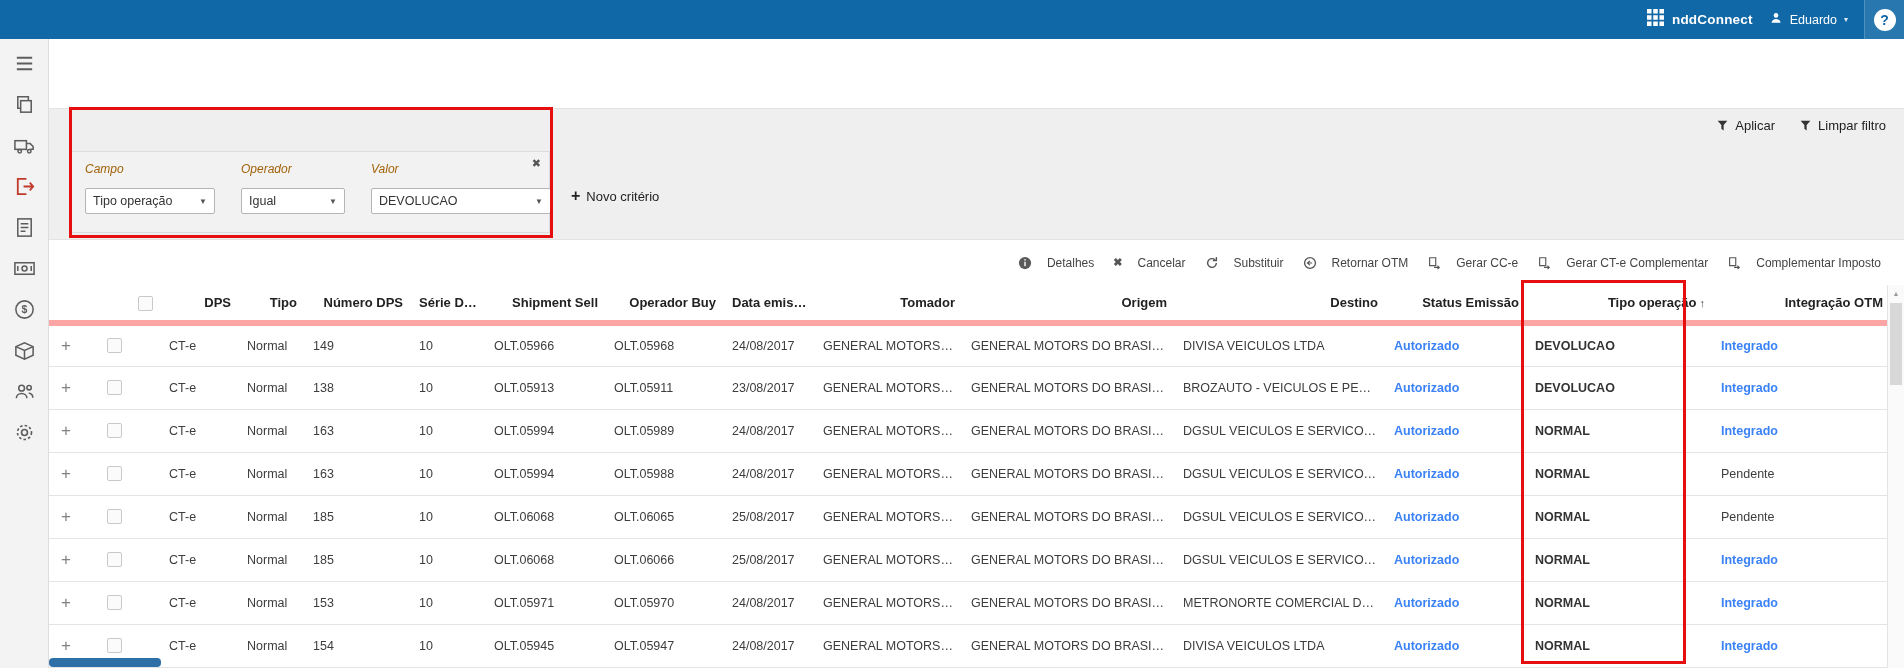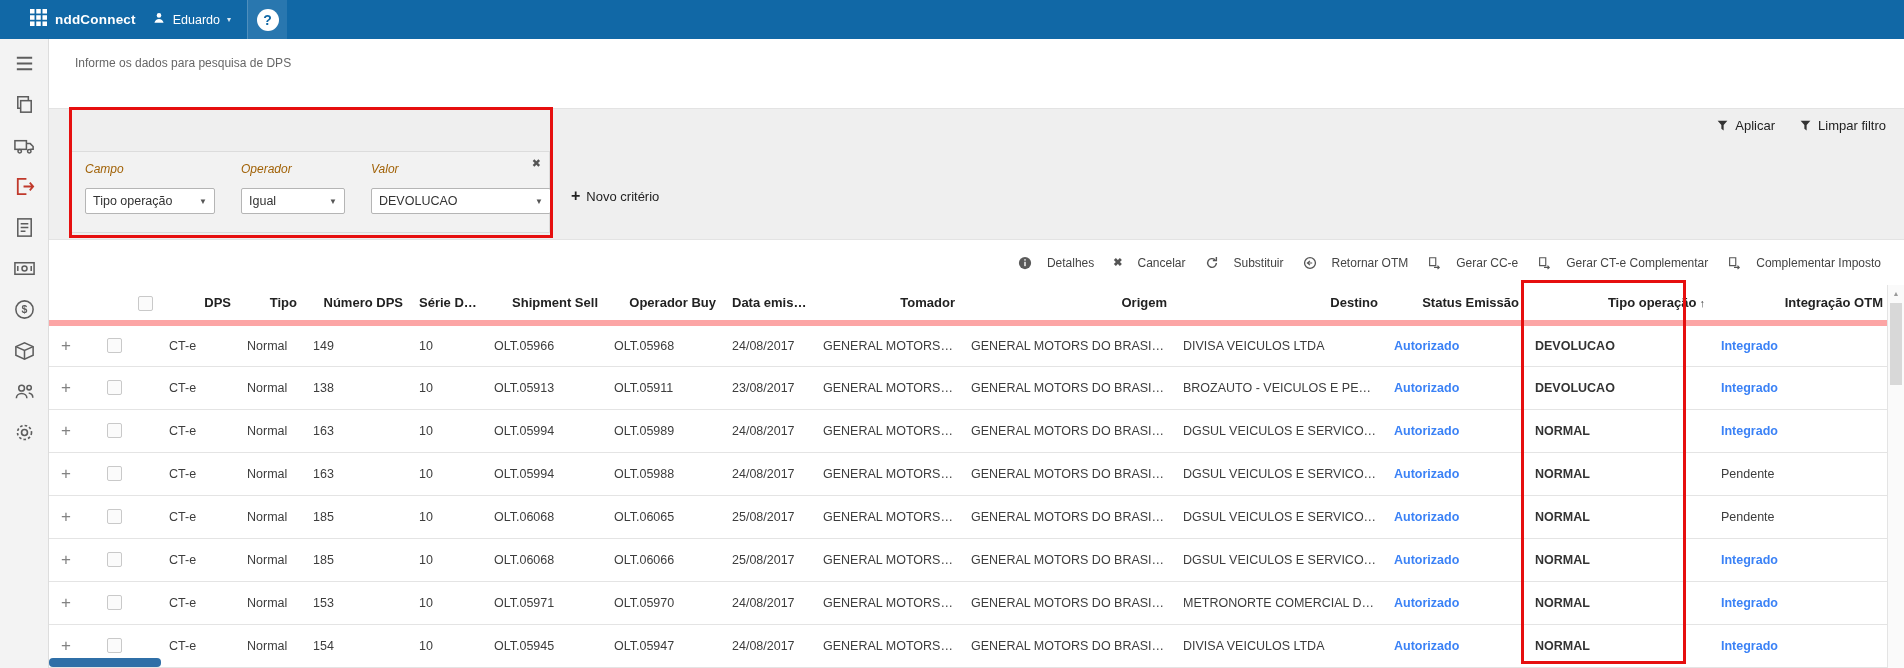--- a/index.html
+++ b/index.html
@@ -6,21 +6,21 @@
   html,body { margin:0; padding:0; }
   body {
     width:1904px; height:668px; overflow:hidden; position:relative;
     font-family:"Liberation Sans", sans-serif; background:#fff; color:#333;
   }
 
   
   .topbar {
     position:absolute; top:0; left:0; width:1904px; height:39px;
     background:#1168a6; color:#fff; display:flex; align-items:center;
-    justify-content:flex-start; z-index:20;
+    justify-content:flex-end; z-index:20;
   }
   .brand { display:flex; align-items:center; gap:8px; padding-left:30px; }
   .brand-name { font-size:13.5px; font-weight:700; letter-spacing:.2px; }
   .topbar-right { display:flex; align-items:center; height:100%; }
   .user-menu { display:flex; align-items:center; gap:7px; font-size:12.5px; padding:0 16px; height:100%; cursor:pointer; }
   .user-caret { font-size:8px; opacity:.85; }
   .help-button {
     width:40px; height:100%; display:flex; align-items:center; justify-content:center;
     background:rgba(255,255,255,0.10); border-left:1px solid rgba(255,255,255,0.18); cursor:pointer;
   }
@@ -223,21 +223,20 @@
     <svg viewBox="0 0 24 24" fill="none" stroke="currentColor" stroke-width="1.7">
         <circle cx="12" cy="12" r="3.1"></circle>
         <circle cx="12" cy="12" r="7.3" stroke-dasharray="2.7 2.2"></circle>
       </svg>
   </span>
 </div>
 
 <div class="main">
 
   <div class="page-header">
-    <div class="page-subtitle">Informe os dados para pesquisa de DPS</div>
   </div>
 
   <div class="filter-panel">
     <div class="filter-actions">
       <span class="filter-action">
         <svg viewBox="0 0 16 16">
             <path d="M2 2h12l-4.6 5.4V14l-2.8-2V7.4z" fill="#333"></path>
           </svg>
         <span>Aplicar</span>
       </span>

